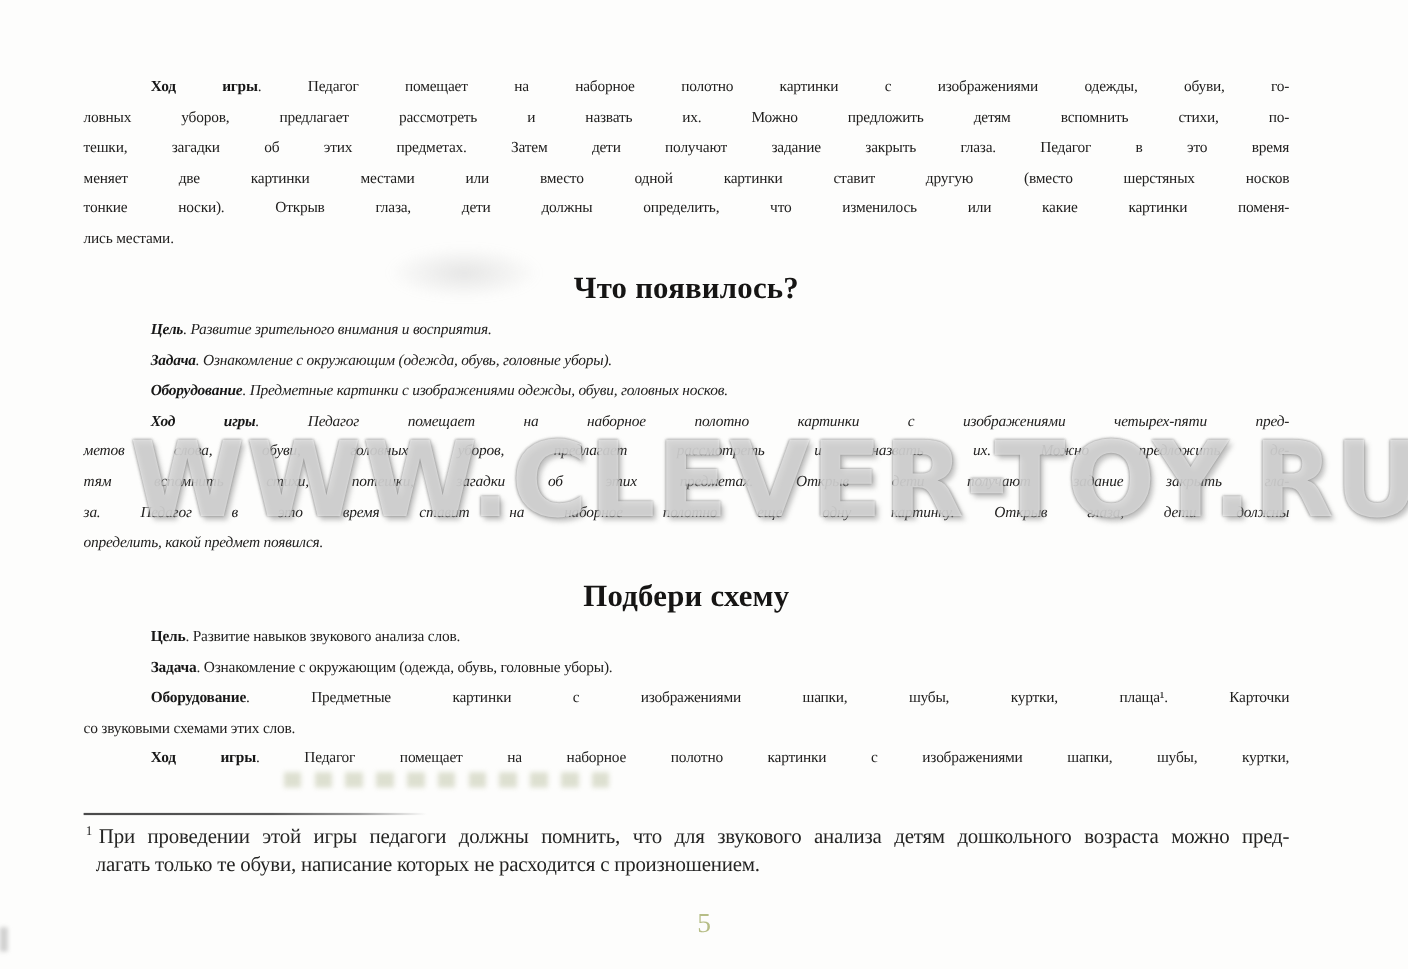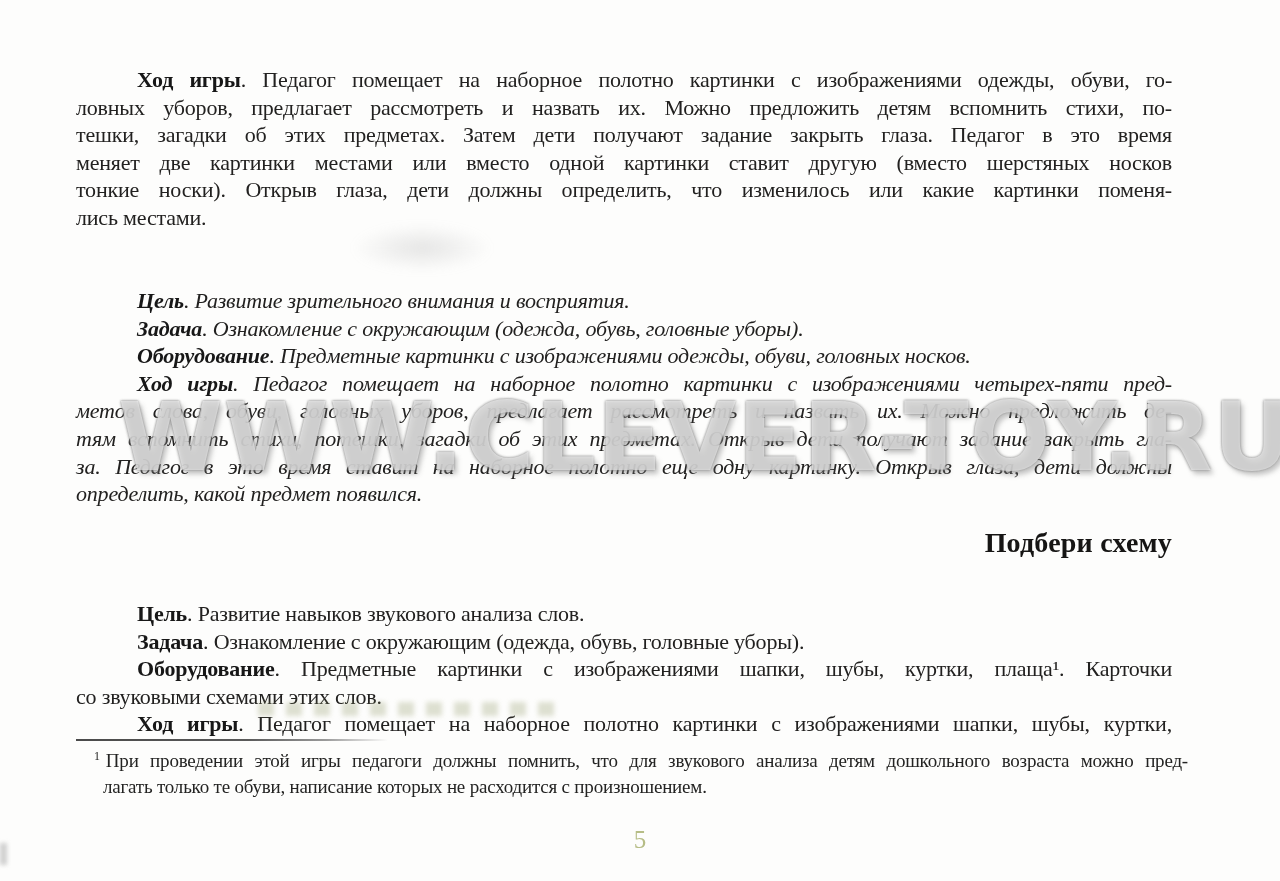--- a/index.html
+++ b/index.html
@@ -15,21 +15,21 @@
     position: absolute;
     inset: 0;
     background: #fdfdfc;
     font-family: "Liberation Serif", "DejaVu Serif", serif;
     color: #1f1f1f;
   }
   .textblock {
     position: absolute;
     left: 76px;
     width: 1096px;
-    font-size: 22px;
+    font-size: 14px;
     line-height: 27.6px;
     letter-spacing: -0.2px;
     color: #222120;
   }
   .line {
     text-align: justify;
     text-align-last: left;
     white-space: normal;
   }
   .line.just { text-align-last: justify; }
@@ -55,21 +55,20 @@
   }
   .footnote {
     position: absolute;
     left: 78px;
     top: 748px;
     width: 1094px;
     font-size: 19px;
     line-height: 26px;
     letter-spacing: -0.2px;
     color: #242423;
-    margin-left: 16px;
   }
   .footnote .line2 { padding-left: 9px; }
   .footnote sup {
     font-size: 12px;
     vertical-align: super;
     line-height: 0;
     margin-right: 6px;
   }
   .page-number {
     position: absolute;
@@ -140,35 +139,36 @@
 
   <div class="textblock" style="top:66px;">
     <div class="line just indent"><span class="lead">Ход игры</span><span>. Педагог помещает на наборное полотно картинки с изображениями одежды, обуви, го-</span></div>
     <div class="line just">ловных уборов, предлагает рассмотреть и назвать их. Можно предложить детям вспомнить стихи, по-</div>
     <div class="line just">тешки, загадки об этих предметах. Затем дети получают задание закрыть глаза. Педагог в это время</div>
     <div class="line just">меняет две картинки местами или вместо одной картинки ставит другую (вместо шерстяных носков</div>
     <div class="line just">тонкие носки). Открыв глаза, дети должны определить, что изменилось или какие картинки поменя-</div>
     <div class="line">лись местами.</div>
   </div>
 
+  <div class="heading" style="top:247px;">Что появилось?</div>
 
   <div class="textblock" style="top:287px;font-style:italic;">
     <div class="line indent"><span class="lead">Цель</span><span>. Развитие зрительного внимания и восприятия.</span></div>
     <div class="line indent"><span class="lead">Задача</span><span>. Ознакомление с окружающим (одежда, обувь, головные уборы).</span></div>
     <div class="line indent"><span class="lead">Оборудование</span><span>. Предметные картинки с изображениями одежды, обуви, головных носков.</span></div>
     <div class="line just indent"><span class="lead">Ход игры</span><span>. Педагог помещает на наборное полотно картинки с изображениями четырех-пяти пред-</span></div>
     <div class="line just">метов слова, обуви, головных уборов, предлагает рассмотреть и назвать их. Можно предложить де-</div>
     <div class="line just">тям вспомнить стихи, потешки, загадки об этих предметах. Открыв дети получают задание закрыть гла-</div>
     <div class="line just">за. Педагог в это время ставит на наборное полотно еще одну картинку. Открыв глаза, дети должны</div>
     <div class="line">определить, какой предмет появился.</div>
   </div>
 
-  <div class="heading" style="top:527px;text-align:right;">Подбери схему</div>
+  <div class="heading" style="top:527px;">Подбери схему</div>
 
-  <div class="textblock" style="top:566px;margin-top:34px;">
+  <div class="textblock" style="top:566px;">
     <div class="line indent"><span class="lead">Цель</span><span>. Развитие навыков звукового анализа слов.</span></div>
     <div class="line indent"><span class="lead">Задача</span><span>. Ознакомление с окружающим (одежда, обувь, головные уборы).</span></div>
     <div class="line just indent"><span class="lead">Оборудование</span><span>. Предметные картинки с изображениями шапки, шубы, куртки, плаща¹. Карточки</span></div>
     <div class="line">со звуковыми схемами этих слов.</div>
     <div class="line just indent"><span class="lead">Ход игры</span><span>. Педагог помещает на наборное полотно картинки с изображениями шапки, шубы, куртки,</span></div>
   </div>
 
   <div class="footnote-rule"></div>
   <div class="footnote">
     <div class="line just"><sup>1</sup><span>При проведении этой игры педагоги должны помнить, что для звукового анализа детям дошкольного возраста можно пред-</span></div>

